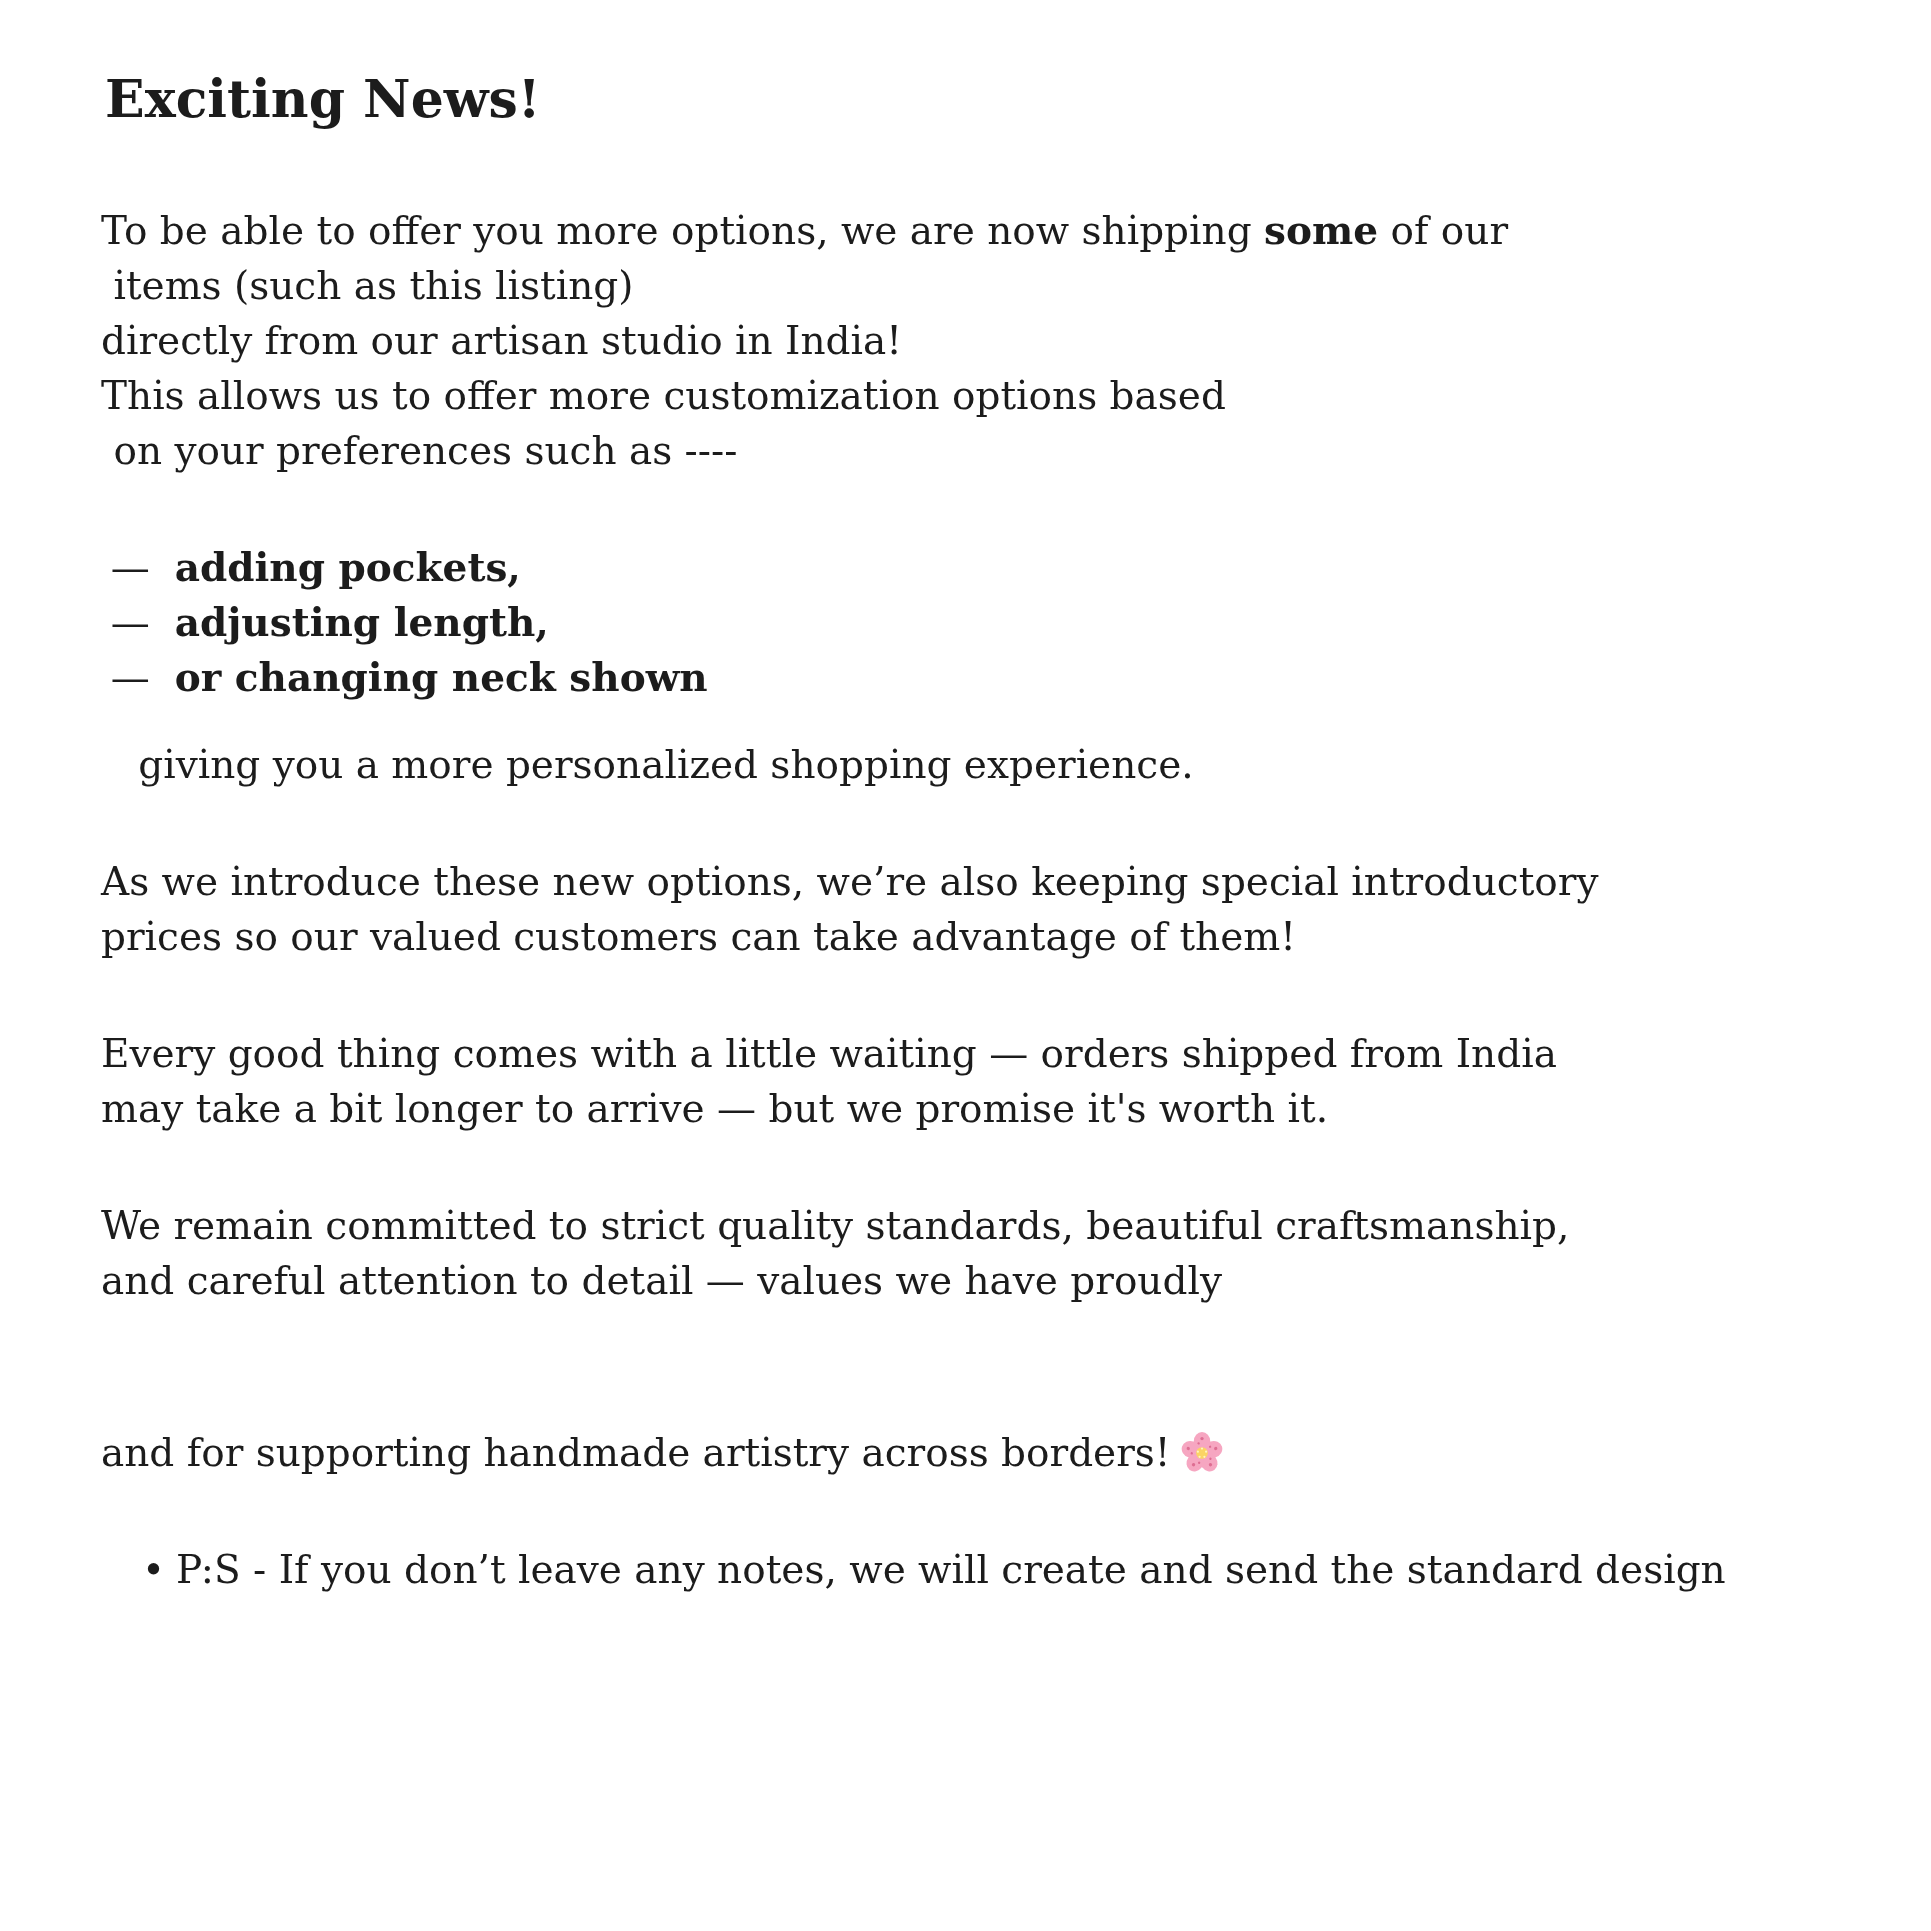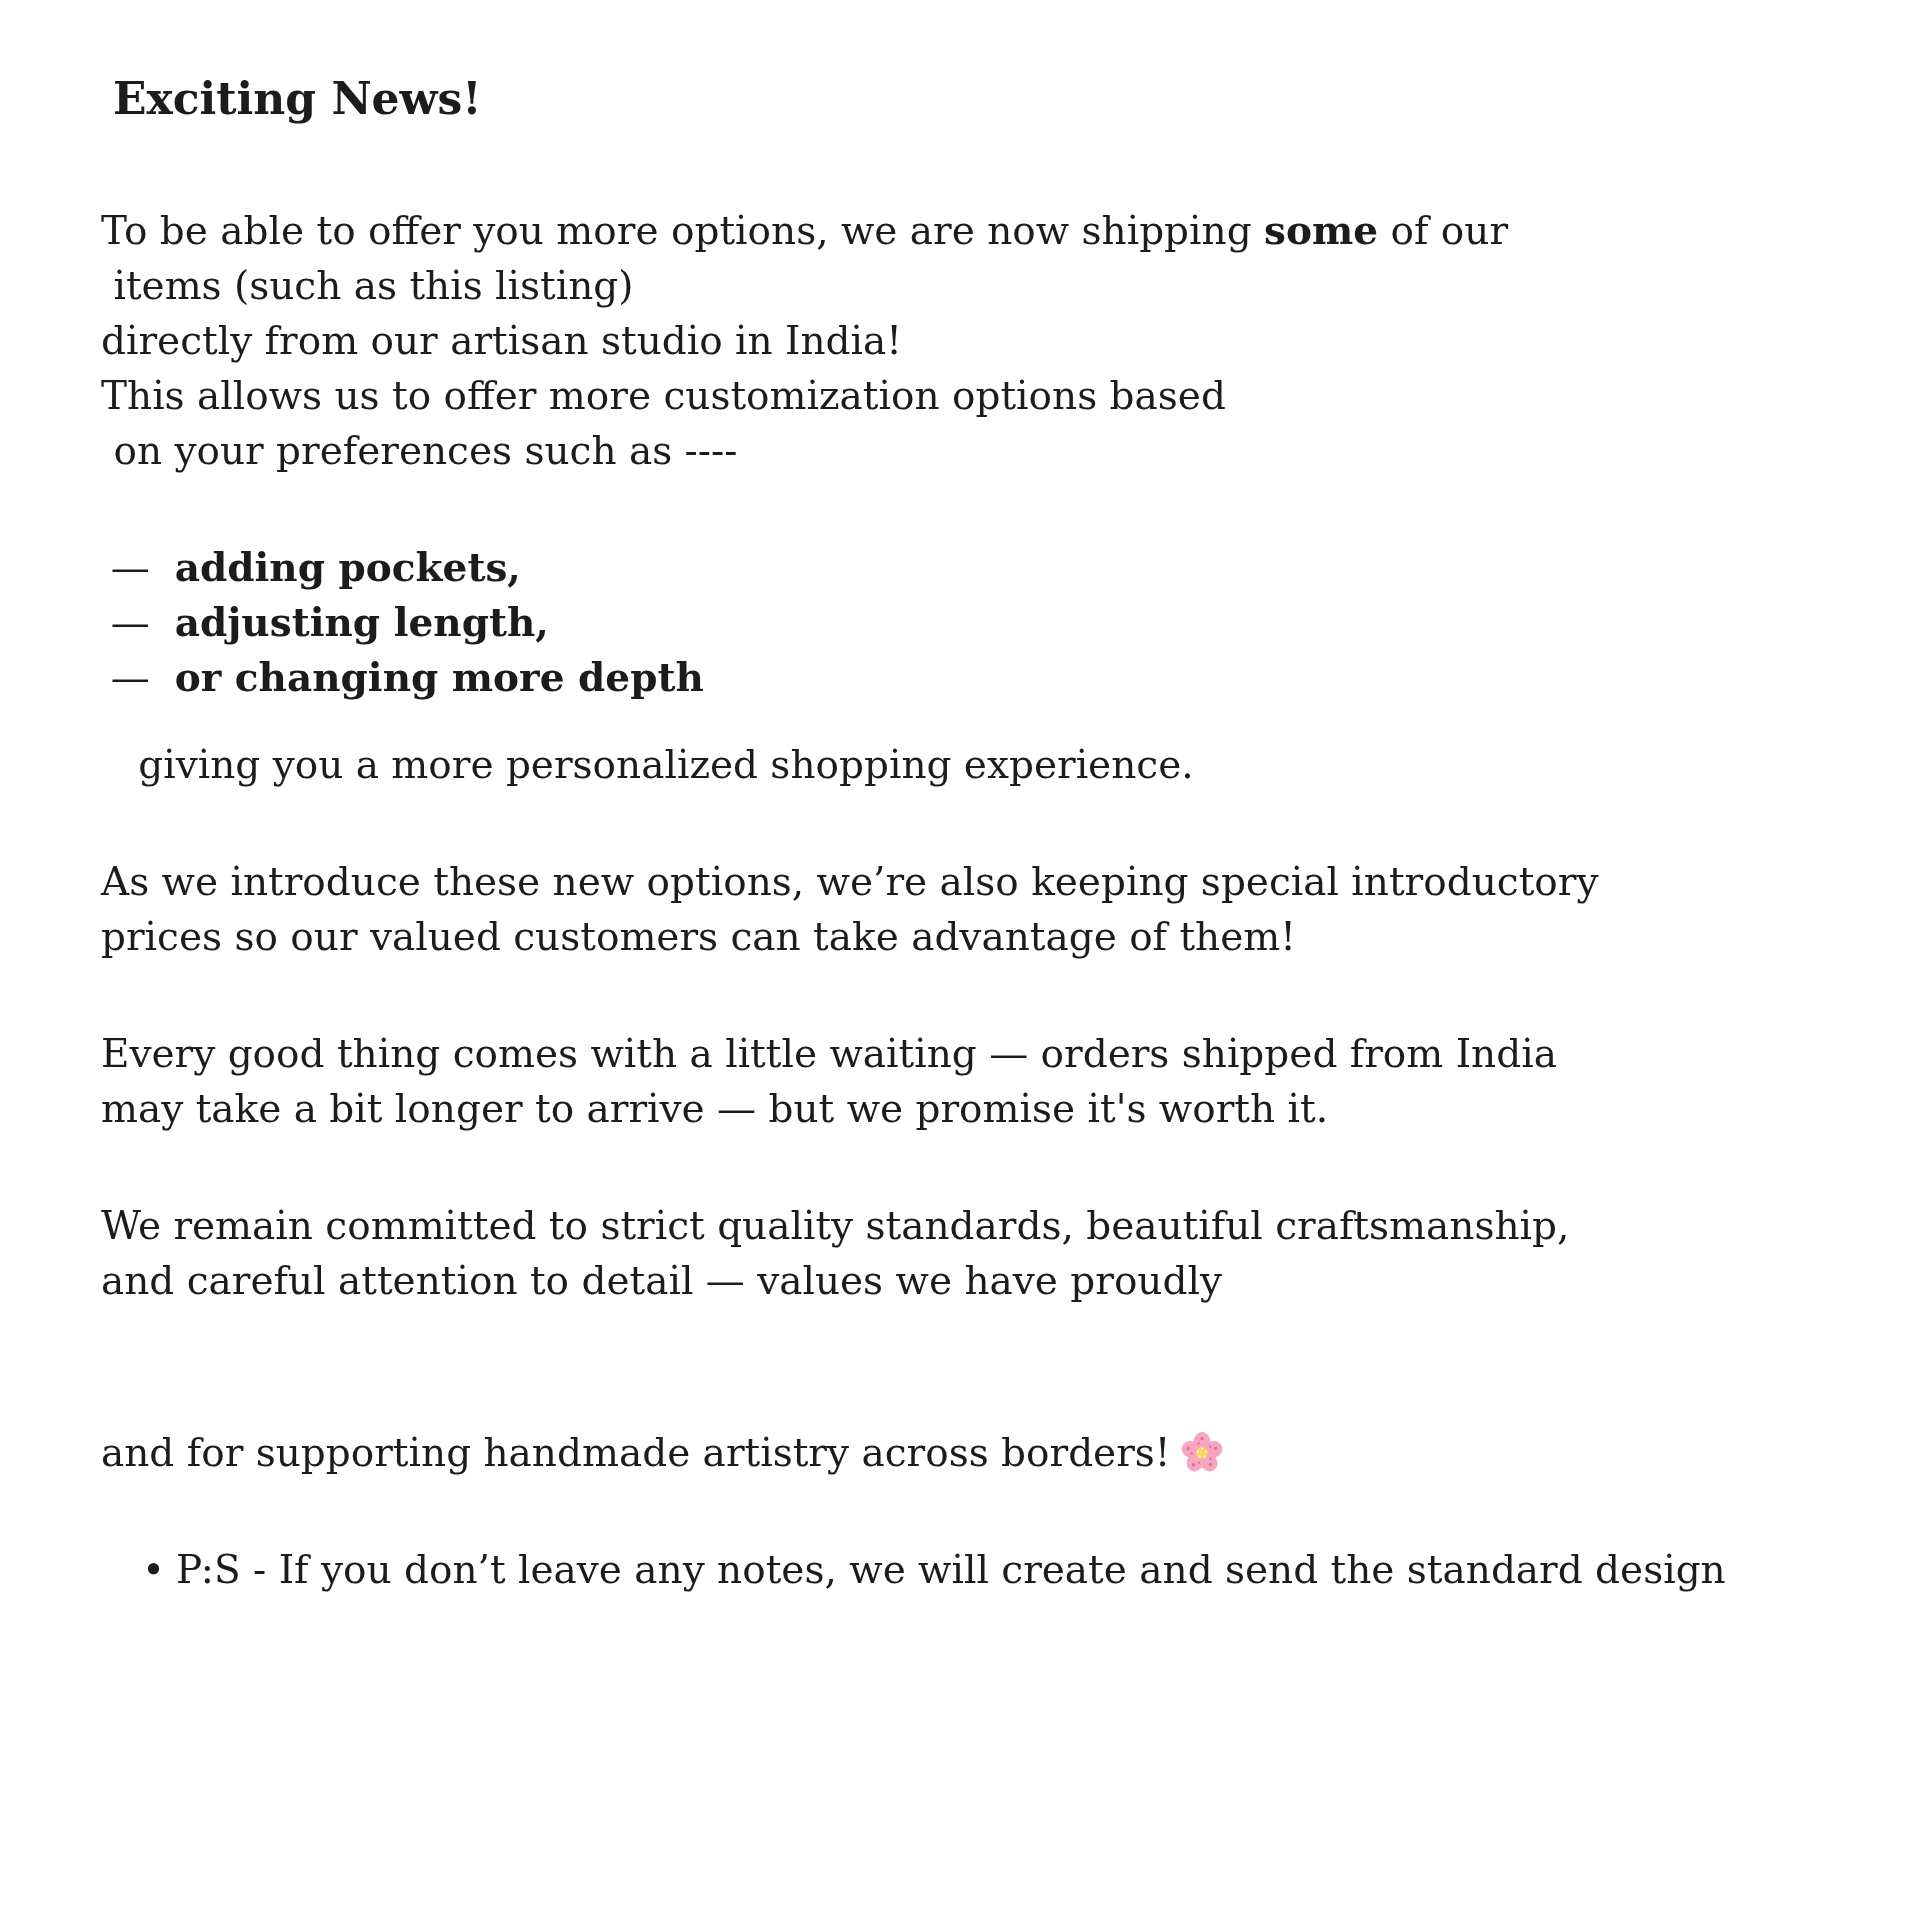--- a/index.html
+++ b/index.html
@@ -14,24 +14,24 @@
     box-sizing: border-box;
     padding: 68px 48px 0 101px;
     background: #ffffff;
     color: #1c1c1c;
     font-family: "DejaVu Serif", serif;
     font-size: 39px;
     line-height: 55px;
     overflow: hidden;
   }
   .heading {
-    font-size: 44px;
+    font-size: 52px;
     line-height: 62px;
     font-weight: bold;
-    margin: 0 0 73px 12px;
+    margin: 0 0 73px 4px;
   }
   .para {
     margin: 18px 0 62px 0;
     white-space: pre-wrap;
   }
   .options {
     margin: 0 0 32px 0;
   }
   .option-line {
     padding-left: 9.7px;
@@ -68,21 +68,21 @@
 
 <div class="page">
 
   <h1 class="heading">Exciting News!</h1>
 
   <p class="para"><span>To be able to offer you more options, we are now shipping </span><b>some</b><span> of our</span><br><span> items (such as this listing)</span><br><span>directly from our artisan studio in India!</span><br><span>This allows us to offer more customization options based</span><br><span> on your preferences such as ----</span></p>
 
   <div class="options">
     <div class="option-line"><span class="dash">—</span><b>adding pockets,</b></div>
     <div class="option-line"><span class="dash">—</span><b>adjusting length,</b></div>
-    <div class="option-line"><span class="dash">—</span><b>or changing more depth</b></div>
+    <div class="option-line"><span class="dash">—</span><b>or changing neck shown</b></div>
   </div>
 
   <p class="para"><span>   giving you a more personalized shopping experience.</span></p>
 
   <p class="para"><span>As we introduce these new options, we’re also keeping special introductory</span><br><span>prices so our valued customers can take advantage of them!</span></p>
 
   <p class="para"><span>Every good thing comes with a little waiting — orders shipped from India</span><br><span>may take a bit longer to arrive — but we promise it's worth it.</span></p>
 
   <p class="para"><span>We remain committed to strict quality standards, beautiful craftsmanship,</span><br><span>and careful attention to detail — values we have proudly</span><br></p>
 

